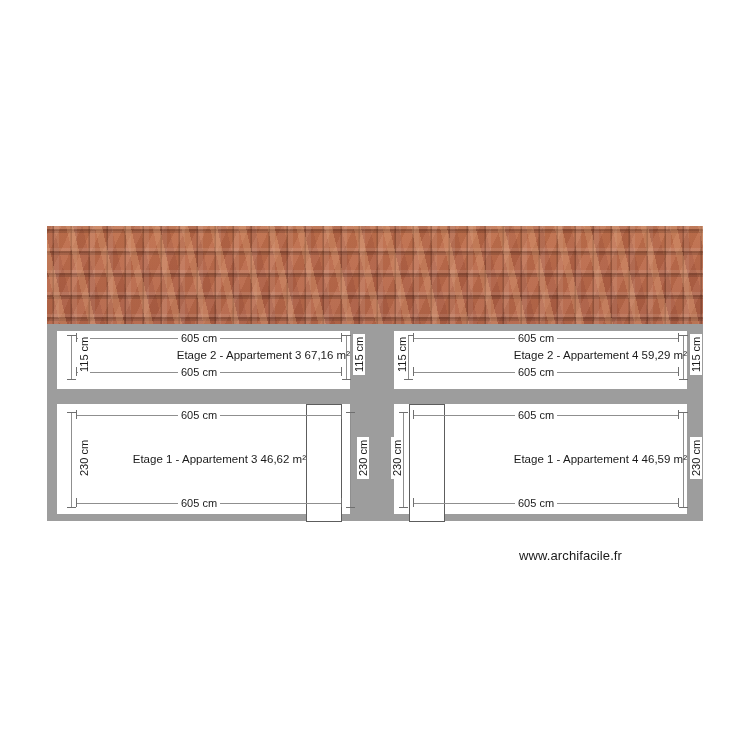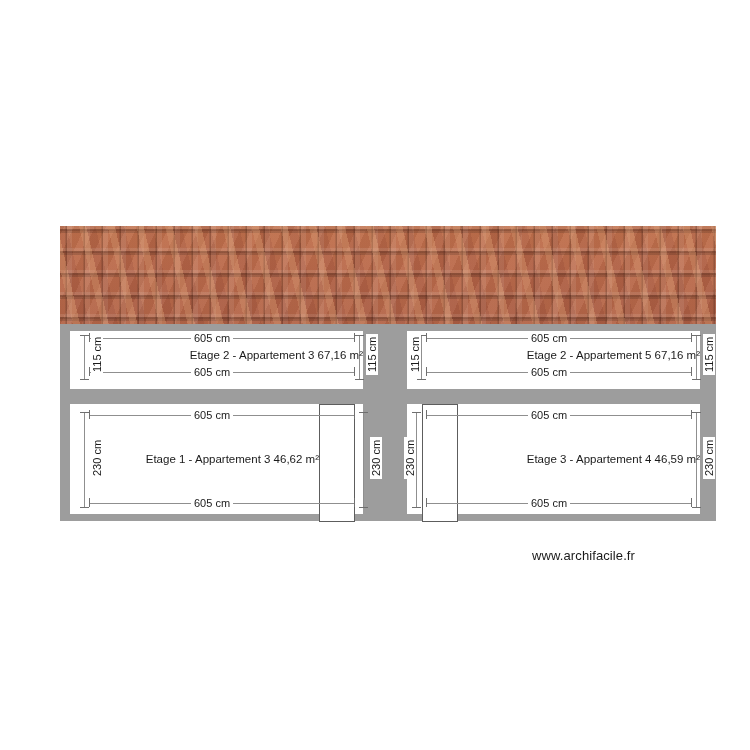--- a/index.html
+++ b/index.html
@@ -14,21 +14,20 @@
     font-family: "Liberation Sans", sans-serif;
     overflow: hidden;
   }
 
   #canvas {
     position: absolute;
     left: 0;
     top: 0;
     width: 630px;
     height: 750px;
-    margin-left: 13px;
   }
 
   
   .roof {
     position: absolute;
     left: 47px;
     top: 226px;
     width: 656px;
     height: 98px;
     overflow: hidden;
@@ -215,21 +214,21 @@
   <div class="dimline v" style="left:408px; top:335px; height:44px;"></div>
   <div class="tick h" style="left:404px; top:335px;"></div>
   <div class="tick h" style="left:404px; top:379px;"></div>
   <div class="dimlabel vert" style="left:396px; top:375px;">115 cm</div>
 
   <div class="dimline v" style="left:683px; top:335px; height:44px;"></div>
   <div class="tick h" style="left:679px; top:335px;"></div>
   <div class="tick h" style="left:679px; top:379px;"></div>
   <div class="dimlabel vert" style="left:690px; top:375px;">115 cm</div>
 
-  <div class="room-label" style="left:394px; top:348px; width:293px;">Etage 2 - Appartement 5 67,16 m²</div>
+  <div class="room-label" style="left:394px; top:348px; width:293px;">Etage 2 - Appartement 4 59,29 m²</div>
 
   <div class="dimline h" style="left:76px; top:415px; width:265px;"></div>
   <div class="tick v" style="left:76px; top:410px;"></div>
   <div class="tick v" style="left:341px; top:410px;"></div>
   <div class="dimlabel" style="left:178px; top:409px;">605 cm</div>
 
   <div class="dimline h" style="left:76px; top:503px; width:265px;"></div>
   <div class="tick v" style="left:76px; top:498px;"></div>
   <div class="tick v" style="left:341px; top:498px;"></div>
   <div class="dimlabel" style="left:178px; top:497px;">605 cm</div>
@@ -259,17 +258,17 @@
   <div class="dimline v" style="left:403px; top:412px; height:95px;"></div>
   <div class="tick h" style="left:399px; top:412px;"></div>
   <div class="tick h" style="left:399px; top:507px;"></div>
   <div class="dimlabel vert" style="left:391px; top:479px;">230 cm</div>
 
   <div class="dimline v" style="left:683px; top:412px; height:95px;"></div>
   <div class="tick h" style="left:679px; top:412px;"></div>
   <div class="tick h" style="left:679px; top:507px;"></div>
   <div class="dimlabel vert" style="left:690px; top:479px;">230 cm</div>
 
-  <div class="room-label" style="left:438px; top:452px; width:249px;">Etage 3 - Appartement 4 46,59 m²</div>
+  <div class="room-label" style="left:438px; top:452px; width:249px;">Etage 1 - Appartement 4 46,59 m²</div>
 
   <div class="watermark">www.archifacile.fr</div>
 
 </div>
 
 </body></html>

